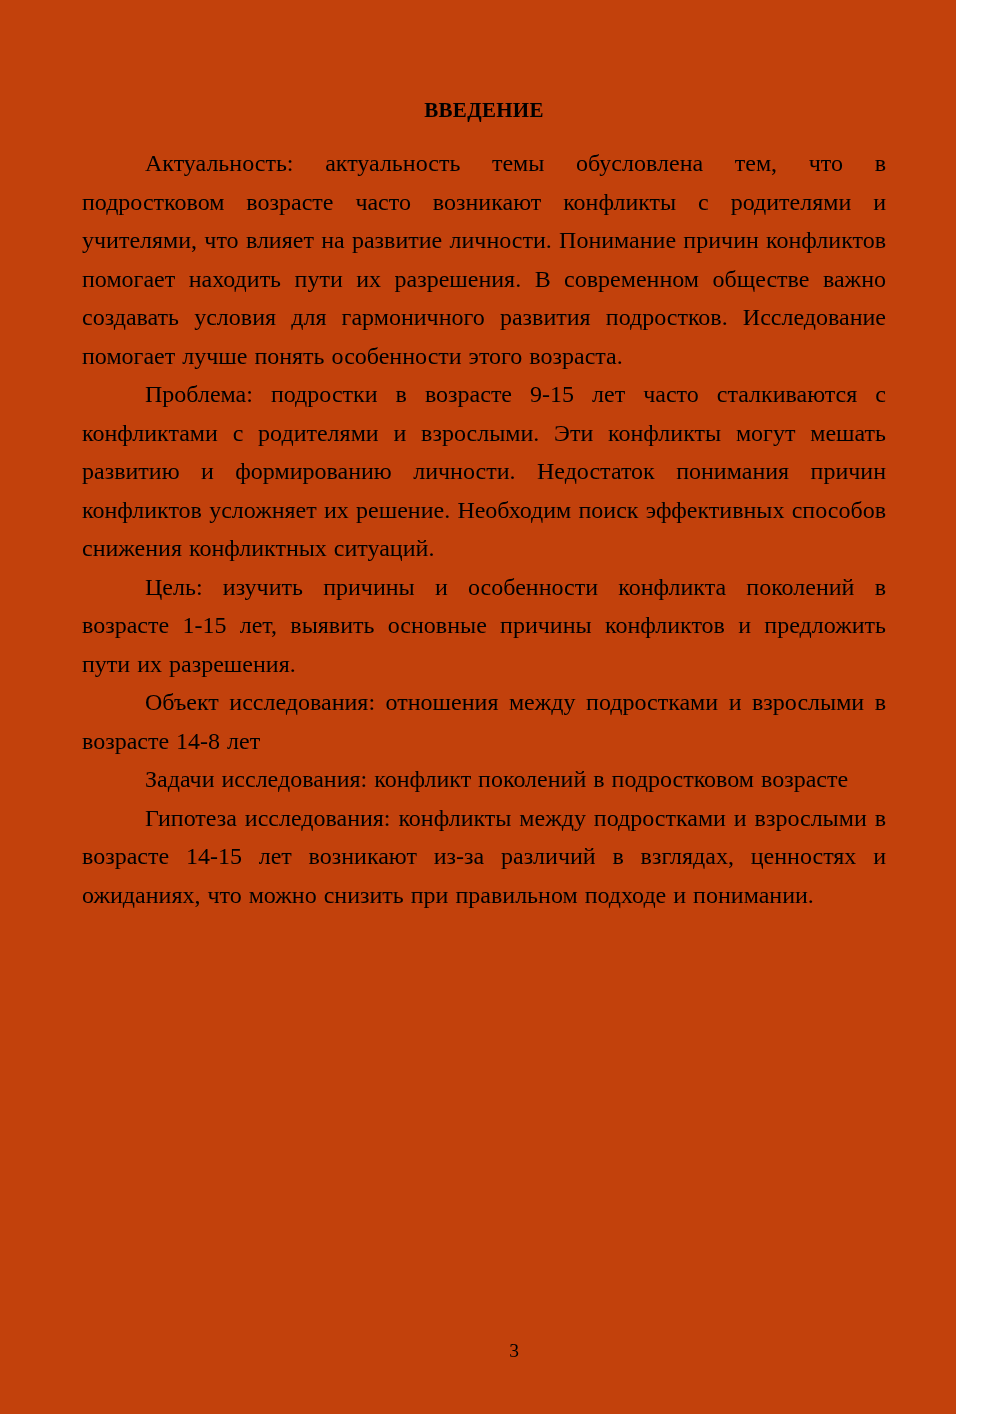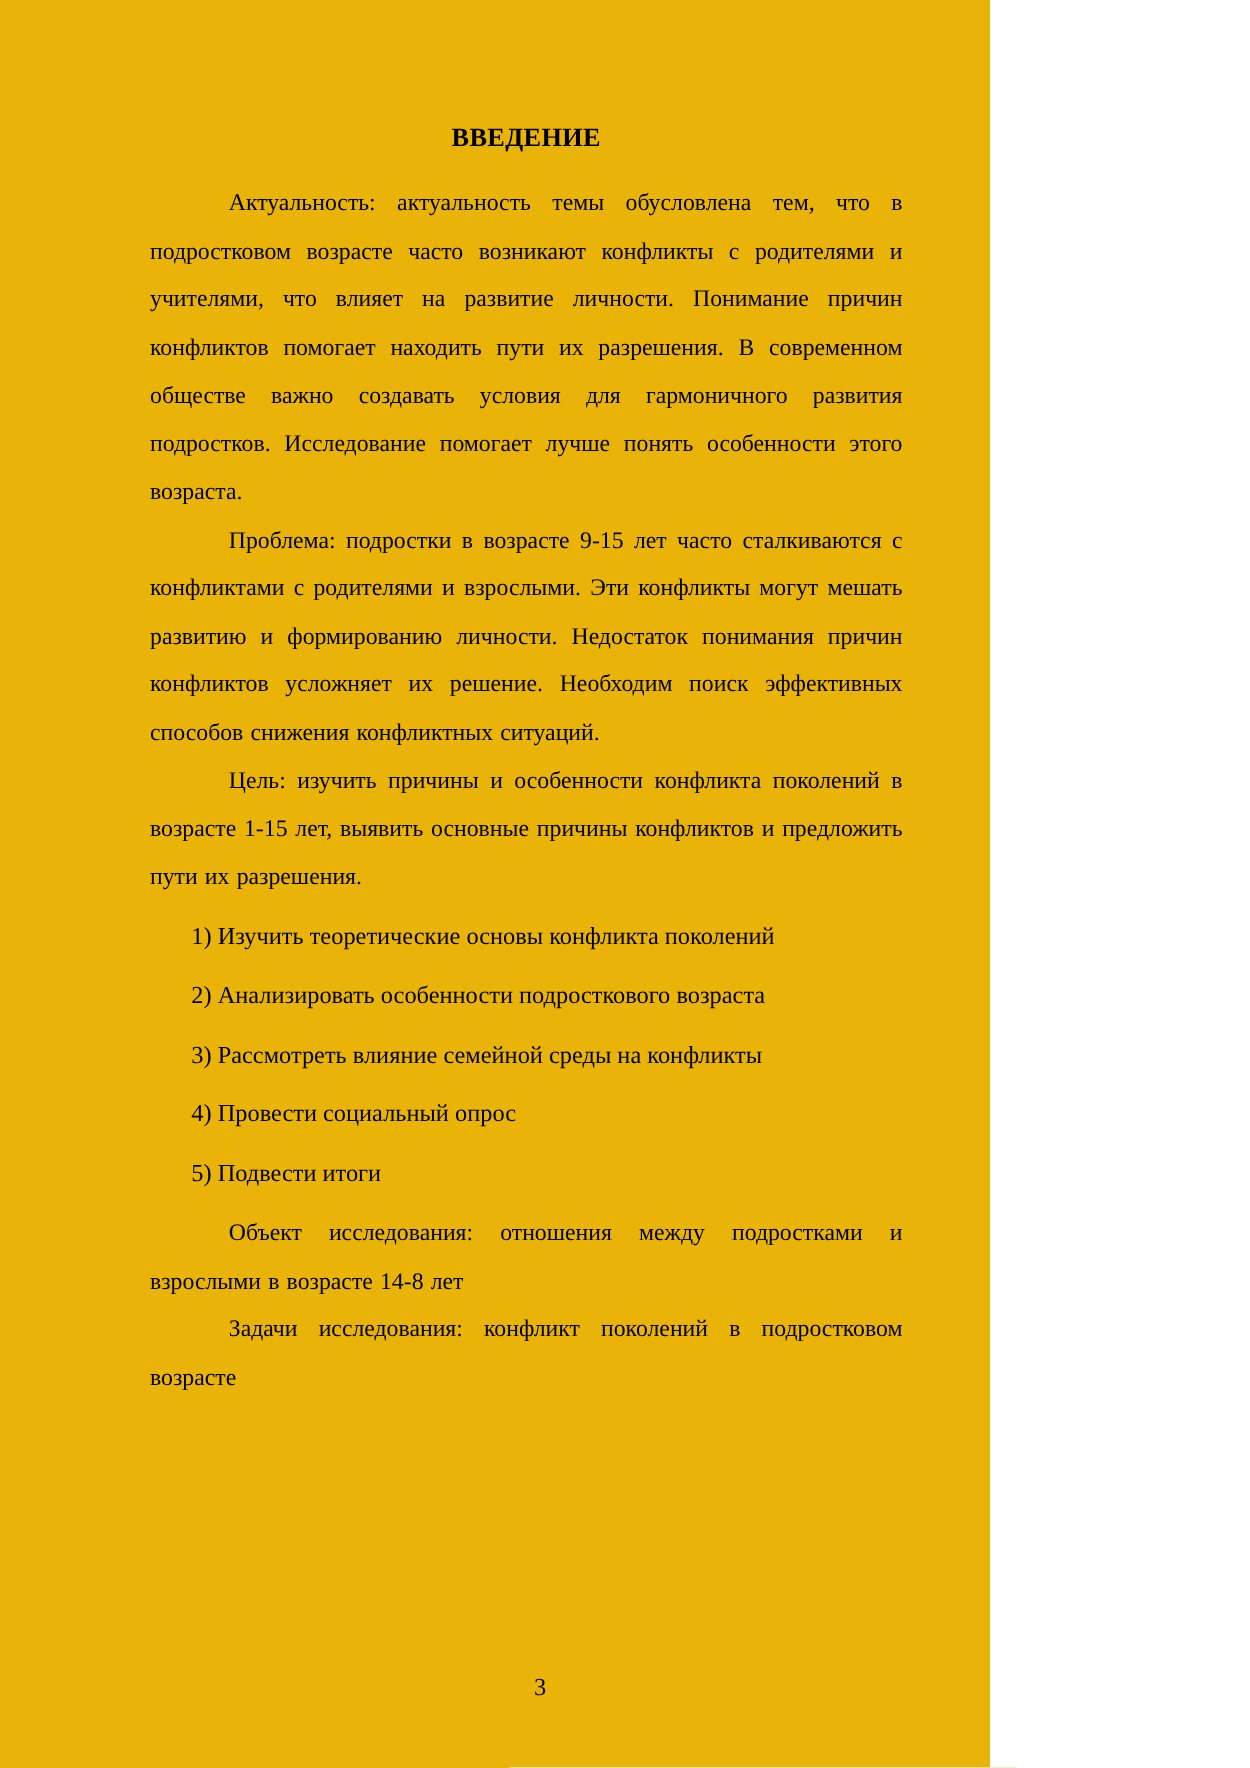--- a/index.html
+++ b/index.html
@@ -8,37 +8,37 @@
     background: #ffffff;
   }
   body {
     width: 1000px;
     height: 1414px;
     font-family: "Liberation Serif", "DejaVu Serif", serif;
     color: #000000;
   }
   .page {
     position: relative;
-    width: 792px;
+    width: 956px;
     height: 1414px;
     box-sizing: border-box;
-    padding: 96px 70px 0 120px;
-    background: #eab308;
+    padding: 96px 70px 0 82px;
+    background: #c2410c;
     overflow: hidden;
   }
   .doc-title {
     text-align: center;
     font-weight: bold;
     font-size: 21px;
     line-height: 28px;
     margin: 0 0 20px 0;
     letter-spacing: 0.3px;
   }
   .para {
-    font-size: 19px;
+    font-size: 24px;
     line-height: 38.5px;
     text-align: justify;
     text-indent: 63px;
     margin: 0;
     word-spacing: 1px;
   }
   .tasks {
     margin: 5px 0 5px 33px;
     padding: 0;
     list-style: none;
@@ -65,28 +65,22 @@
 
   <h1 class="doc-title">ВВЕДЕНИЕ</h1>
 
   <p class="para">Актуальность: актуальность темы обусловлена тем, что в подростковом возрасте часто возникают конфликты с родителями и учителями, что влияет на развитие личности. Понимание причин конфликтов помогает находить пути их разрешения. В современном обществе важно создавать условия для гармоничного развития подростков. Исследование помогает лучше понять особенности этого возраста.</p>
 
   <p class="para">Проблема: подростки в возрасте 9-15 лет часто сталкиваются с конфликтами с родителями и взрослыми. Эти конфликты могут мешать развитию и формированию личности. Недостаток понимания причин конфликтов усложняет их решение. Необходим поиск эффективных способов снижения конфликтных ситуаций.</p>
 
   <p class="para">Цель: изучить причины и особенности конфликта поколений в возрасте 1-15 лет, выявить основные причины конфликтов и предложить пути их разрешения.</p>
 
 
-  <ul class="tasks">
-    <li class="task-item">1) Изучить теоретические основы конфликта поколений</li>
-    <li class="task-item">2) Анализировать особенности подросткового возраста</li>
-    <li class="task-item">3) Рассмотреть влияние семейной среды на конфликты</li>
-    <li class="task-item">4) Провести социальный опрос</li>
-    <li class="task-item">5) Подвести итоги</li>
-  </ul>
 
   <p class="para">Объект исследования: отношения между подростками и взрослыми в возрасте 14-8 лет</p>
 
   <p class="para">Задачи исследования: конфликт поколений в подростковом возрасте</p>
 
+  <p class="para">Гипотеза исследования: конфликты между подростками и взрослыми в возрасте 14-15 лет возникают из-за различий в взглядах, ценностях и ожиданиях, что можно снизить при правильном подходе и понимании.</p>
 
   <div class="page-number">3</div>
 
 </div>
 
 </body></html>

